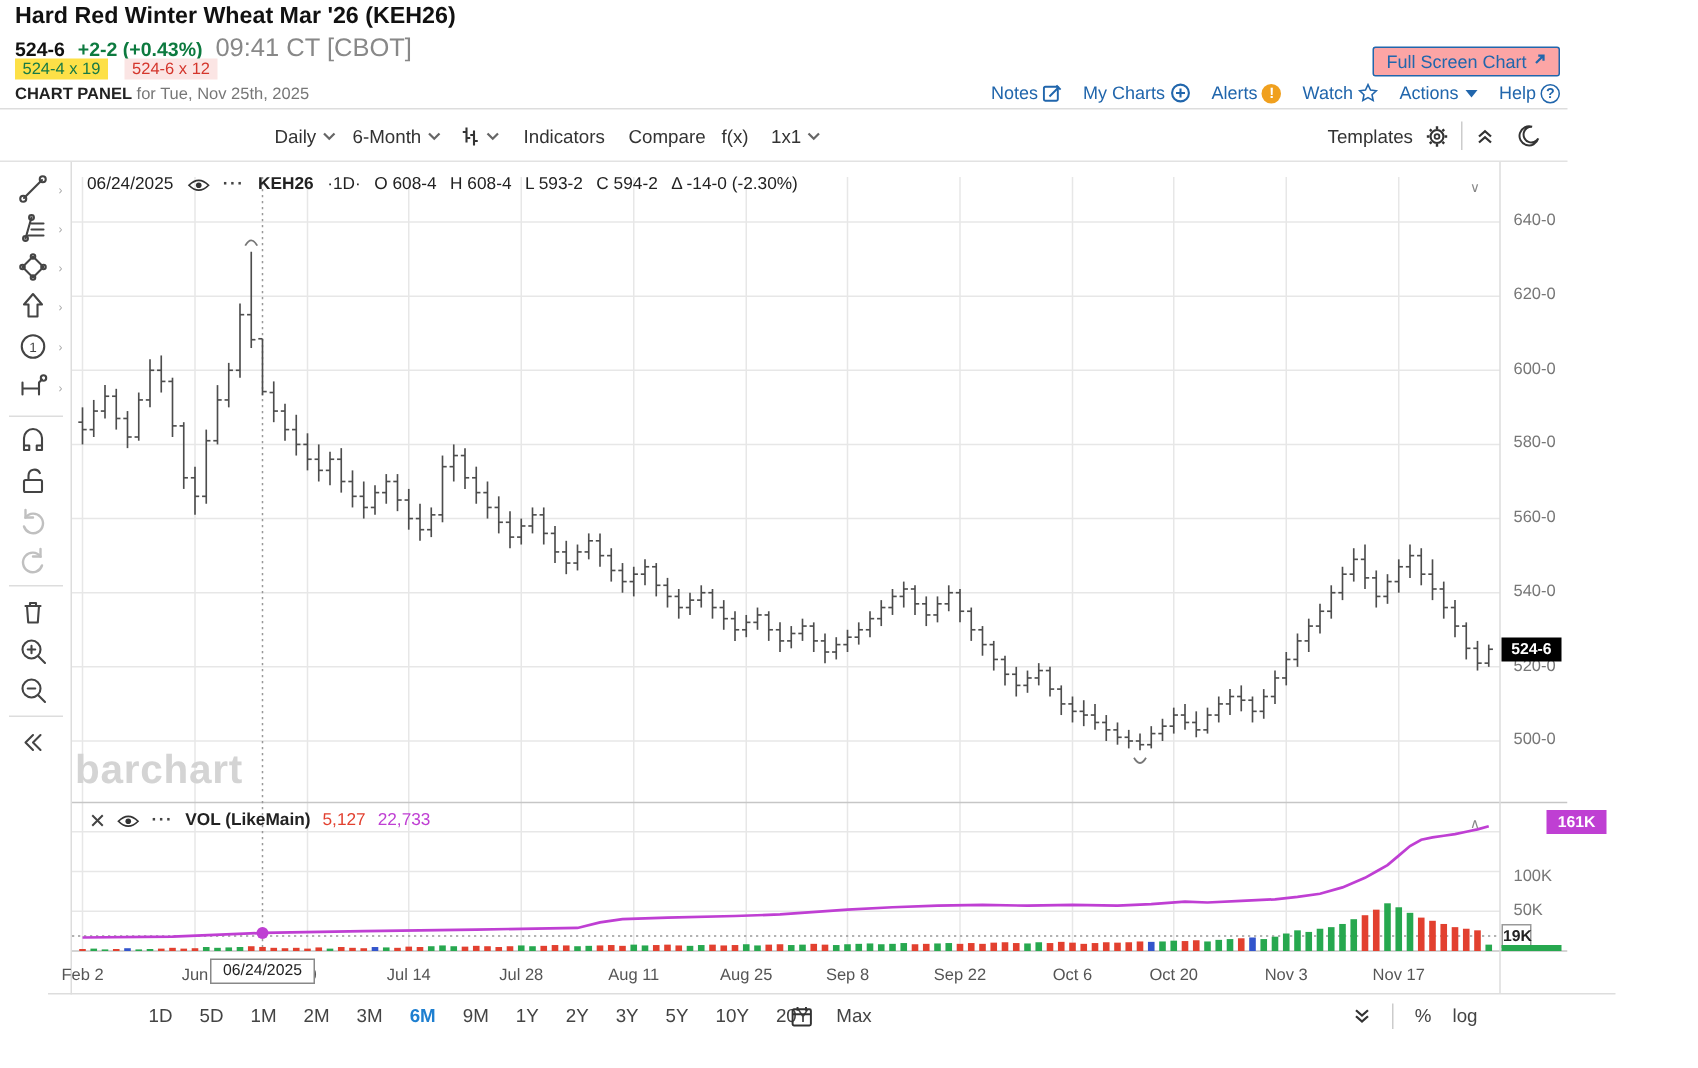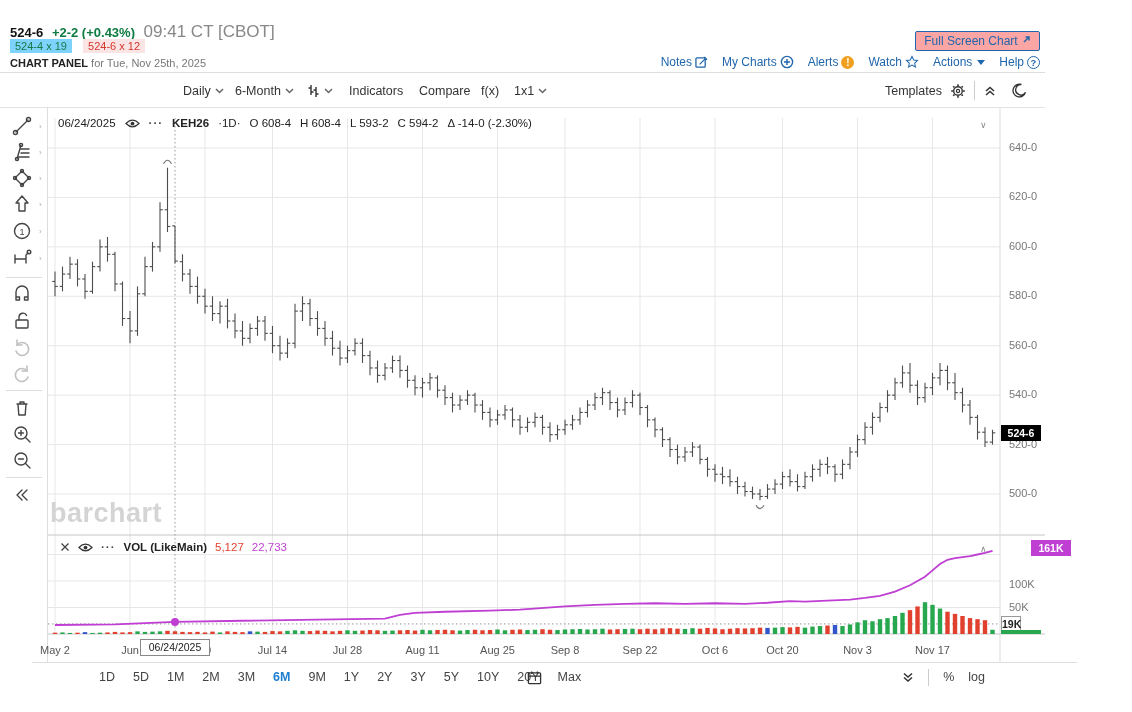--- a/index.html
+++ b/index.html
@@ -7,21 +7,21 @@
   body { font-family: "Liberation Sans", sans-serif; color:#222; }
   .page { position:relative; width:1132px; height:712px; background:#fff; overflow:hidden; }
 
   
   .title { position:absolute; left:10px; top:2px; font-size:15.5px; font-weight:bold; color:#111; }
   .quote-row { position:absolute; left:10px; top:22px; font-size:13px; }
   .quote-price { font-weight:bold; color:#111; }
   .quote-change { font-weight:bold; color:#0d7a3f; margin-left:5px; }
   .quote-time { font-size:17px; color:#888; margin-left:5px; }
   .ba-row { position:absolute; left:10px; top:40px; font-size:11px; }
-  .bid-badge { background:#7dd3fc; color:#177a45; padding:1px 5px; }
+  .bid-badge { background:#fde047; color:#177a45; padding:1px 5px; }
   .ask-badge { background:#fbe5e4; color:#d4362c; padding:1px 5px; margin-left:8px; }
   .panel-row { position:absolute; left:10px; top:57px; font-size:11px; color:#777; }
   .panel-row b { color:#222;margin-top:40px; }
   .header-rule { position:absolute; left:0; top:72px; width:1045px; border-top:1px solid #ddd; }
 
   .fullscreen-btn { position:absolute; top:31px; right:92px; border:1.5px solid #2166ac; color:#2166ac;
     font-size:12px; padding:2px 8px; border-radius:2px; background:#fca5a5; cursor:pointer; }
   .links-row { position:absolute; top:55px; right:92px; display:flex; gap:14px; font-size:12px; color:#2166ac; align-items:center; }
   .links-row .lnk { display:flex; align-items:center; gap:3px; cursor:pointer; }
   .alert-dot { display:inline-block; width:13px; height:13px; border-radius:50%; background:#f0a01e; color:#fff;
@@ -79,20 +79,21 @@
   .range-btn { padding:0 9px; font-size:12.5px; color:#444; cursor:pointer; }
   .range-btn.active { color:#1e7fd0; font-weight:bold; }
   .bb-right { position:absolute; right:92px; top:0; height:28px; display:flex; align-items:center; gap:14px; font-size:12.5px; color:#444; }
   .bb-sep { height:17px; border-left:1px solid #ccc; }
 </style>
 </head>
 <body>
 
 <div class="page">
 
+  <div class="title">Hard Red Winter Wheat Mar '26 (KEH26)</div>
   <div class="quote-row">
     <span class="quote-price">524-6</span>
     <span class="quote-change">+2-2 (+0.43%)</span>
     <span class="quote-time">09:41 CT [CBOT]</span>
   </div>
   <div class="ba-row">
     <span class="bid-badge">524-4 x 19</span>
     <span class="ask-badge">524-6 x 12</span>
   </div>
   <div class="panel-row">
@@ -890,21 +891,21 @@
     <div class="last-badge" id="last-badge" style="top: 316.829px;">524-6</div>
     <div id="vol-ylabels">
         <div class="ylab" style="top: 470px;">100K</div>
         <div class="ylab" style="top: 492.5px;">50K</div>
       </div>
     <div class="oi-badge" id="oi-badge" style="top: 432px; margin-left: 30px;">161K</div>
     <div class="cross-badge" id="cross-badge" style="top: 507.93px;">19K</div>
     <div class="zero-strip" style="top:522px"></div>
 
     <div id="xaxis-labels">
-        <div class="xlab" style="left: 55px;">May 2</div>
+        <div class="xlab" style="left: 55px;">Feb 2</div>
         <div class="xlab" style="left: 130px;">Jun</div>
         <div class="xlab" style="left: 205px;">30</div>
         <div class="xlab" style="left: 272.5px;">Jul 14</div>
         <div class="xlab" style="left: 347.5px;">Jul 28</div>
         <div class="xlab" style="left: 422.5px;">Aug 11</div>
         <div class="xlab" style="left: 497.5px;">Aug 25</div>
         <div class="xlab" style="left: 565px;">Sep 8</div>
         <div class="xlab" style="left: 640px;">Sep 22</div>
         <div class="xlab" style="left: 715px;">Oct 6</div>
         <div class="xlab" style="left: 782.5px;">Oct 20</div>

